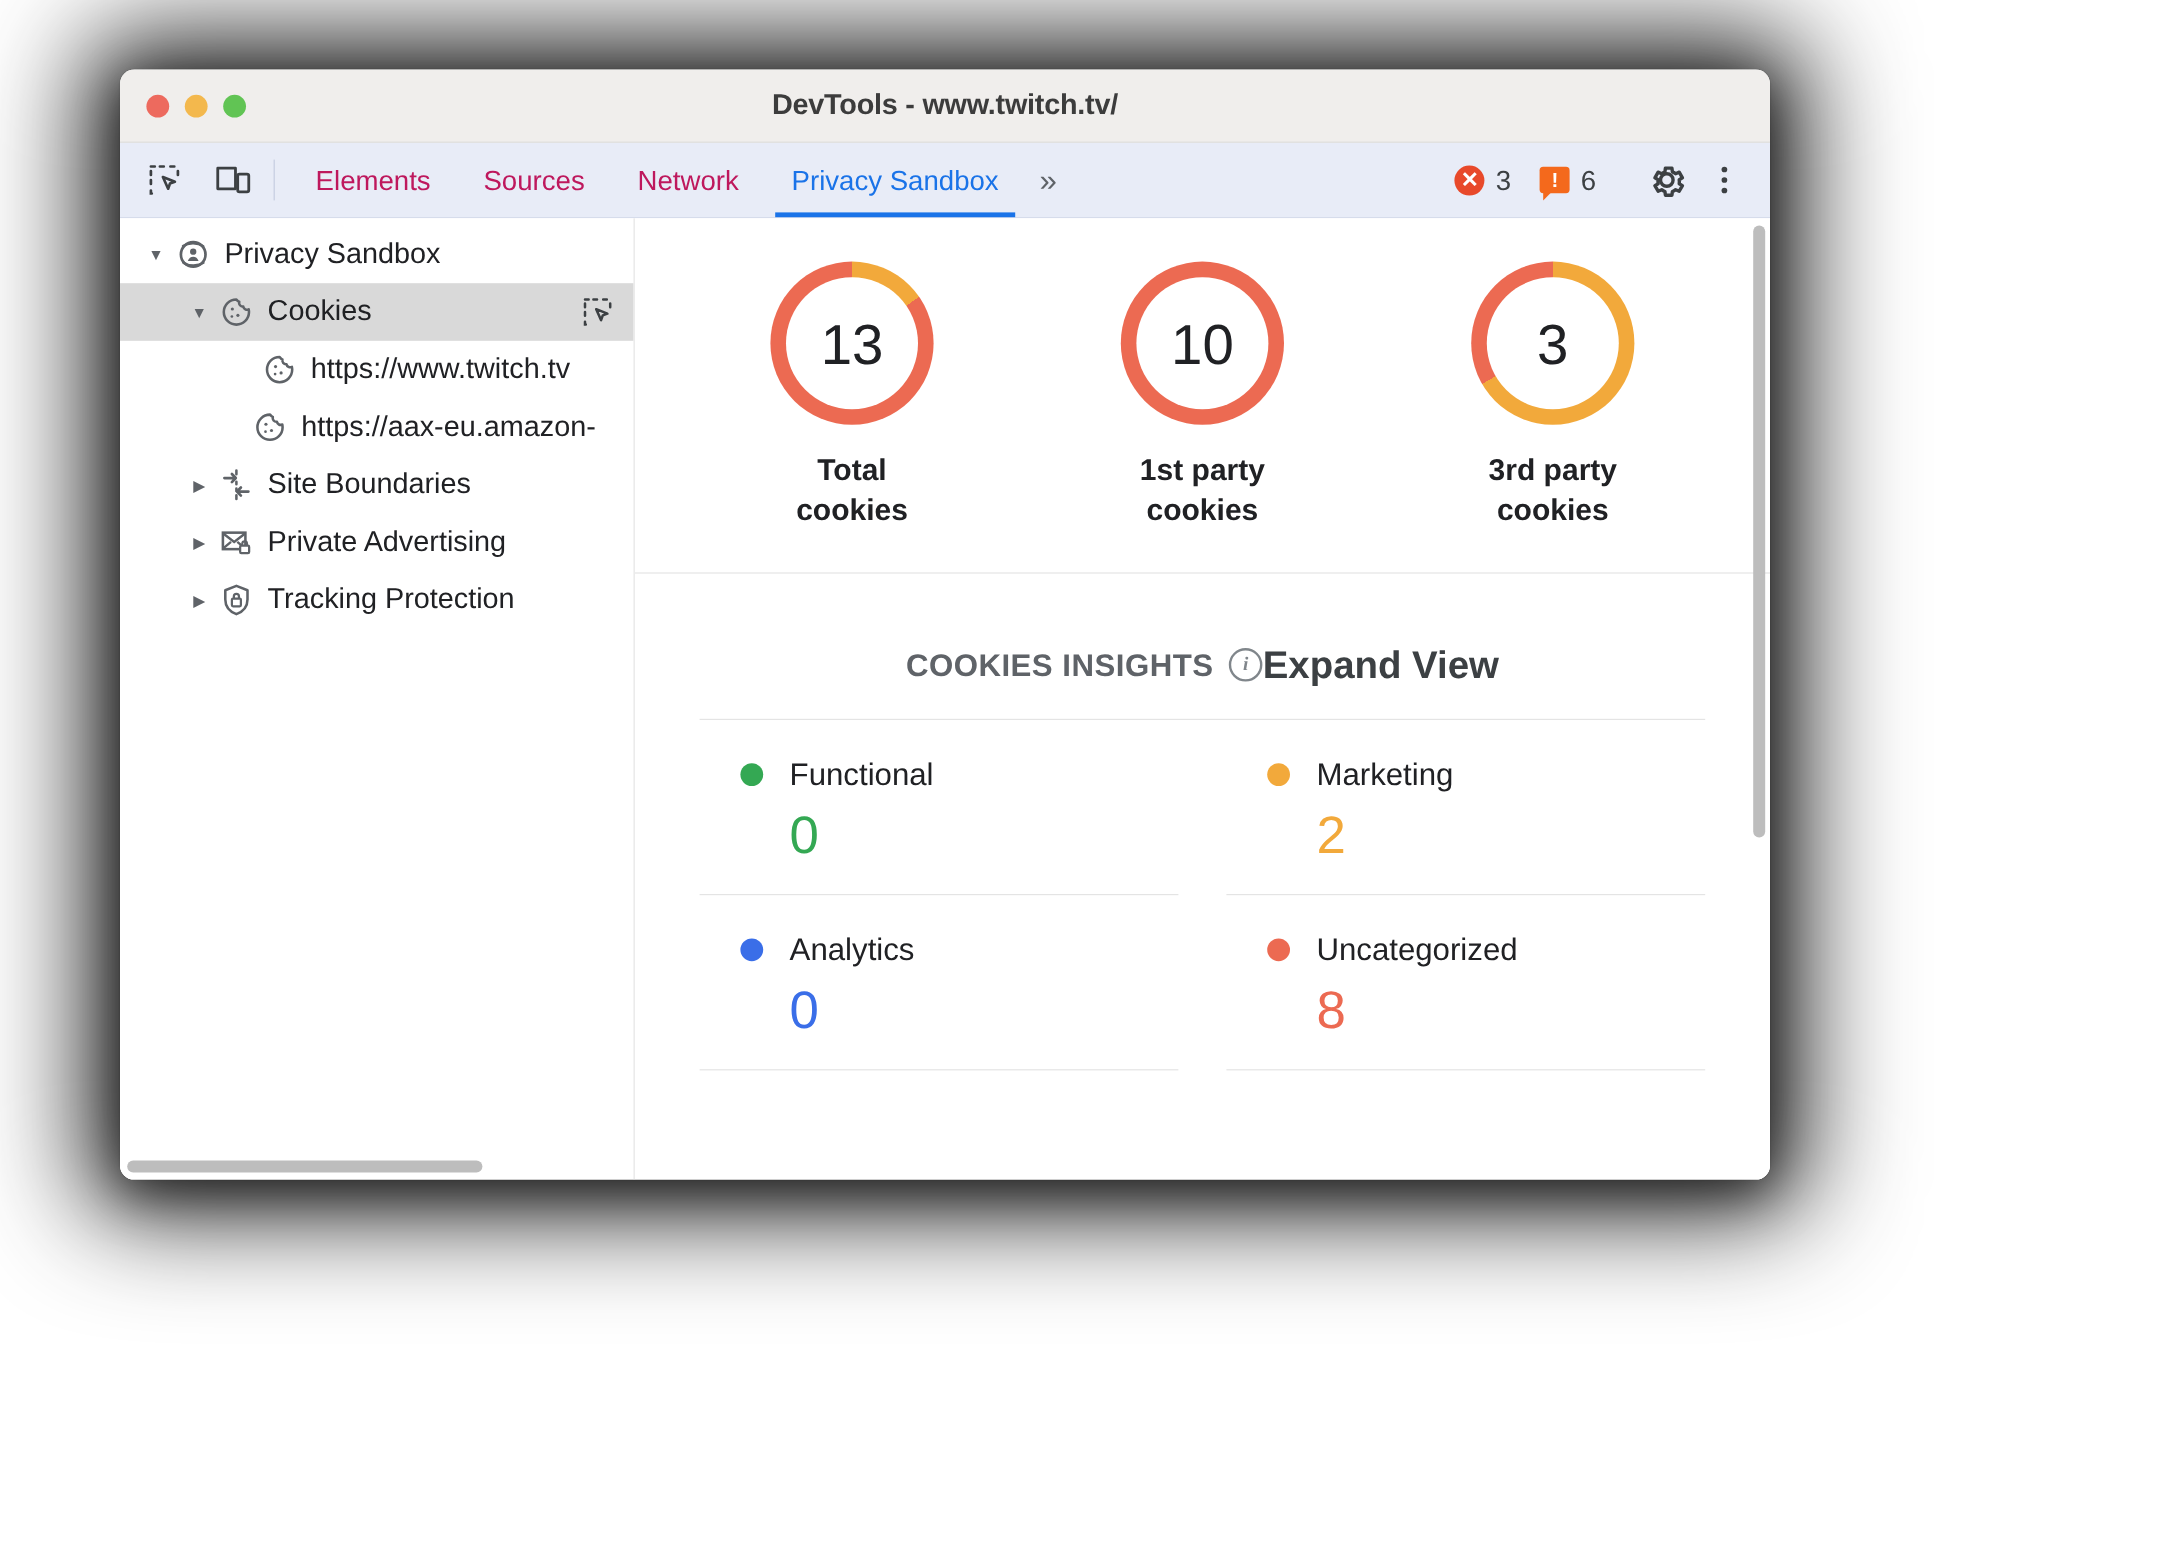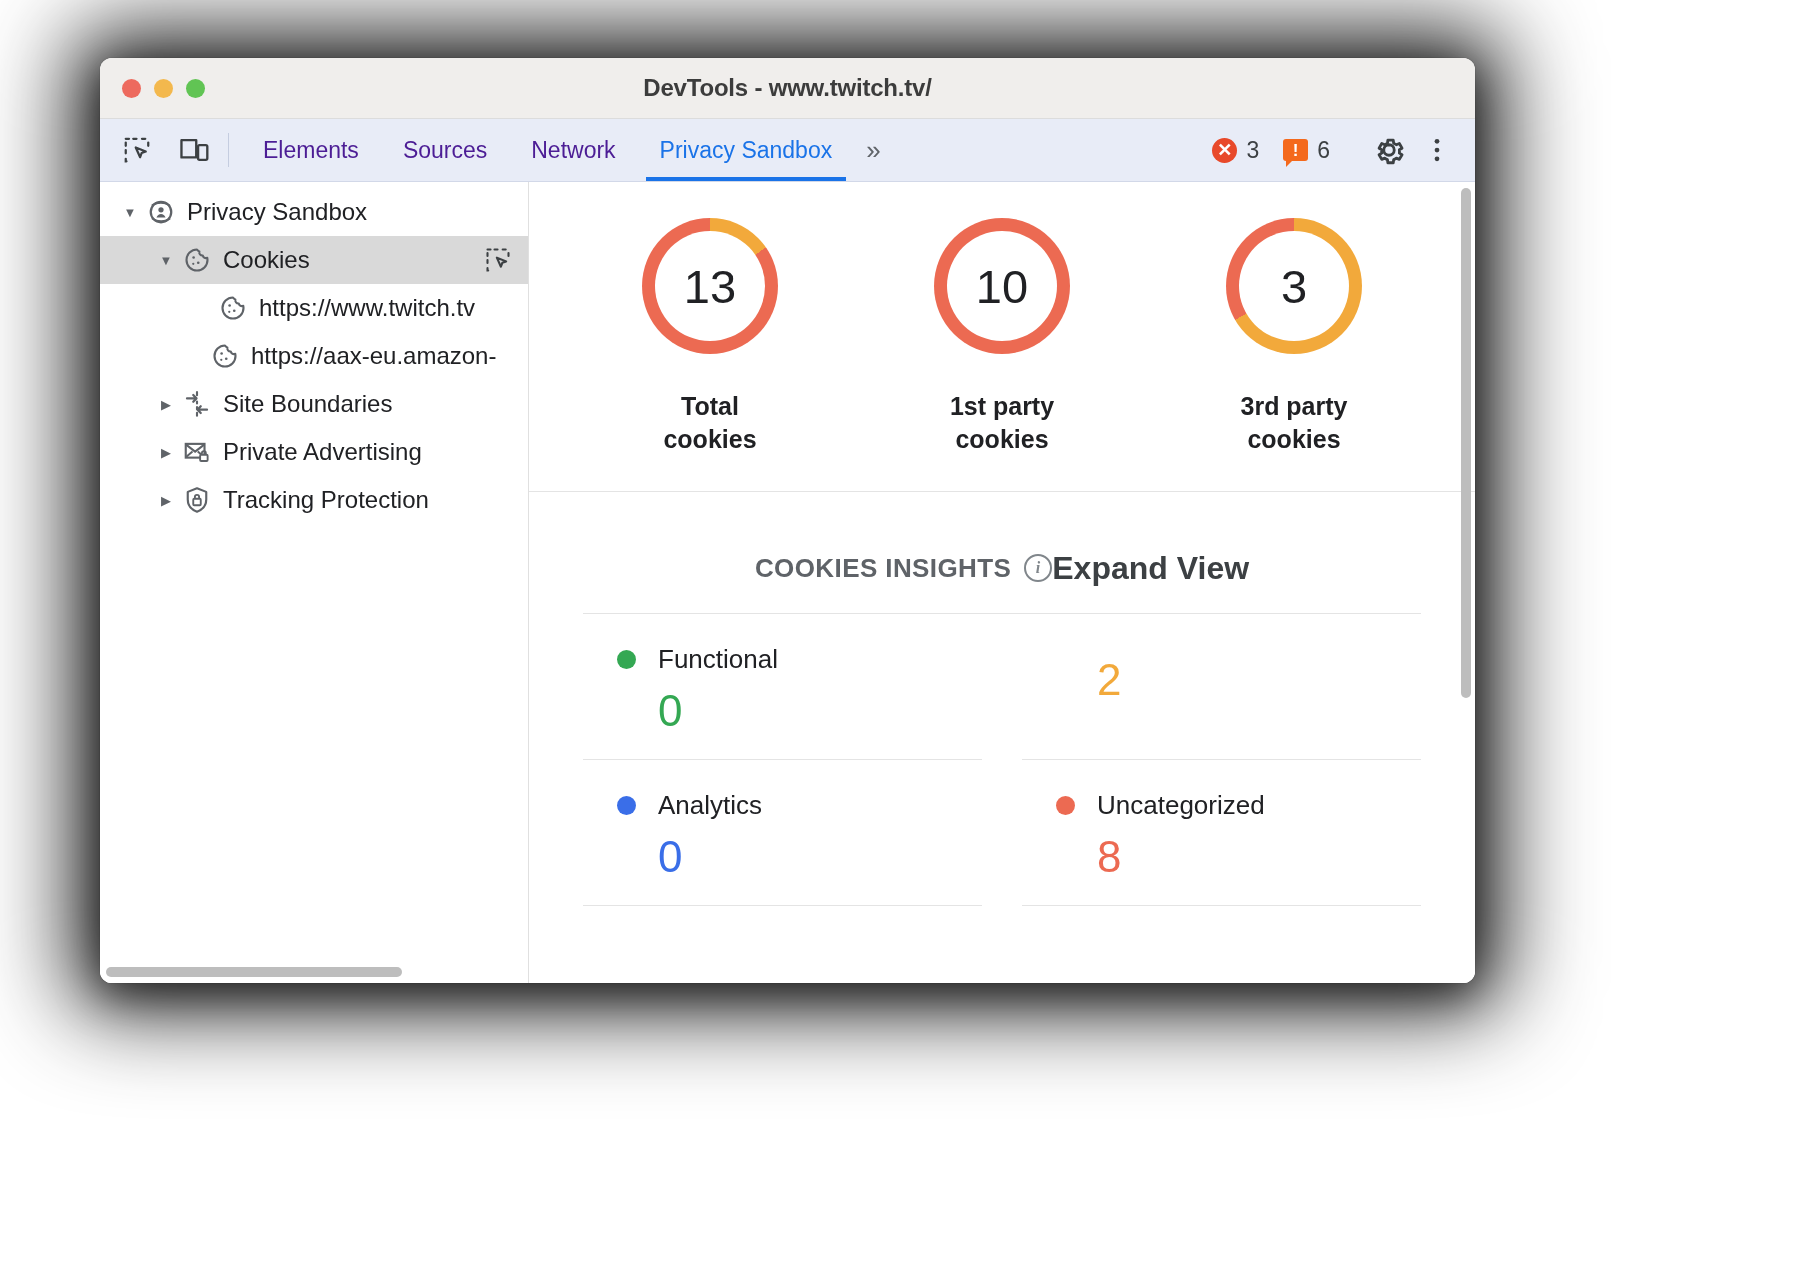--- a/index.html
+++ b/index.html
@@ -87,21 +87,21 @@
     display: flex;
     align-items: stretch;
     flex: 1 1 auto;
     min-width: 0;
   }
   .tab {
     display: flex;
     align-items: center;
     padding: 0 22px;
     font-size: 23px;
-    color: #4c1d95;
+    color: #be185d;
     position: relative;
     white-space: nowrap;
   }
   .tab.active { color: #1a73e8; }
   .tab.active::after {
     content: "";
     position: absolute;
     left: 8px; right: 8px; bottom: 0;
     height: 4px;
     background: #1a73e8;
@@ -249,21 +249,21 @@
     background: #ffffff;
     display: flex; align-items: center; justify-content: center;
   }
   .donut-num {
     font-size: 47px;
     color: #202124;
     font-weight: normal;
     line-height: 1;
   }
   .donut-label {
-    margin-top: 36px;
+    margin-top: 22px;
     font-size: 25px;
     font-weight: bold;
     color: #202124;
     text-align: center;
     line-height: 1.33;
   }
   
   .insights { padding: 58px 54px 0 54px; }
   .insights-head {
     display: flex;
@@ -540,20 +540,24 @@
 
             <div class="cat-cell">
               <div class="cat-head">
                 <span class="cat-dot" style="background:#34a853;"></span>
                 <span class="cat-name">Functional</span>
               </div>
               <div class="cat-value" style="color:#34a853;">0</div>
             </div>
 
             <div class="cat-cell">
+              <div class="cat-head">
+                <span class="cat-dot" style="background:#f2a93b;"></span>
+                <span class="cat-name">Marketing</span>
+              </div>
               <div class="cat-value" style="color:#f2a93b;">2</div>
             </div>
 
             <div class="cat-cell">
               <div class="cat-head">
                 <span class="cat-dot" style="background:#3a6ee8;"></span>
                 <span class="cat-name">Analytics</span>
               </div>
               <div class="cat-value" style="color:#3a6ee8;">0</div>
             </div>

